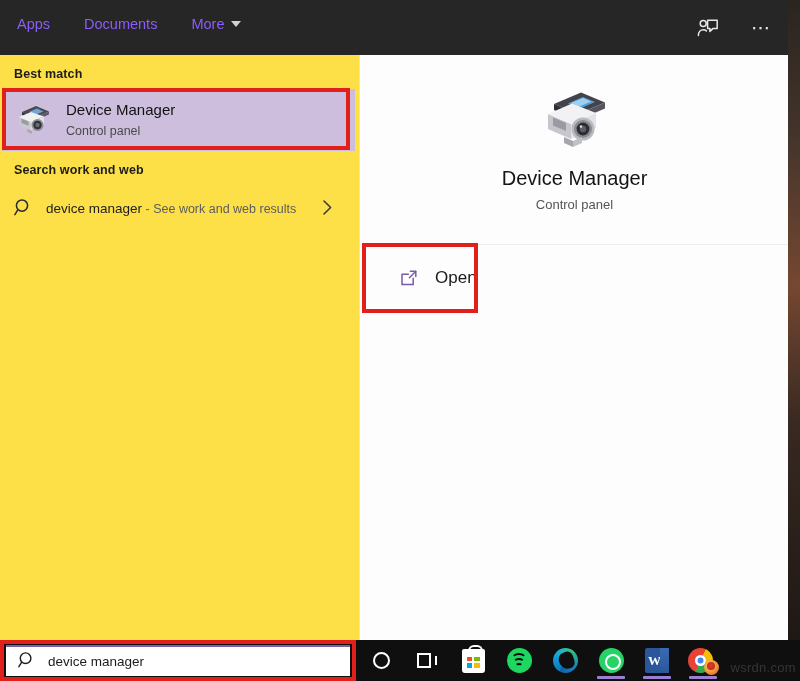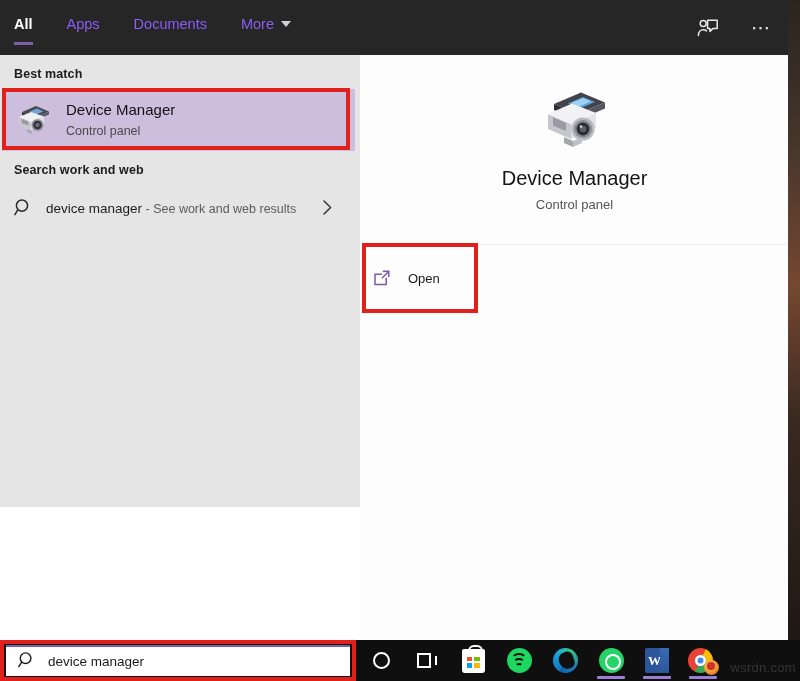--- a/index.html
+++ b/index.html
@@ -57,22 +57,22 @@
     border-left:5.5px solid transparent;
     border-right:5.5px solid transparent;
     border-top:6px solid #d2d2d2;
   }
   .header-right { position:absolute; right:16px; top:0; height:55px; display:flex; align-items:center; gap:30px; }
   .hicon { width:26px; height:26px; display:flex; align-items:center; justify-content:center; color:#e8e8e8; }
   .dots { color:#e8e8e8; font-size:19px; letter-spacing:2px; line-height:10px; }
 
   
   .left-col {
-    position:absolute; left:0; top:55px; width:360px; height:452px;
-    background:#e5e5e5;
+    position:absolute; left:0; top:55px; width:360px; height:585px;
+    background:#fde047;
     border-right:1px solid #e4e4e4;
   }
   .right-col {
     position:absolute; left:361px; top:55px; width:427px; height:585px;
     background:#fdfdfd;
   }
 
   
   .section-head {
     font-size:12.5px; font-weight:bold; color:#1d1d1d;
@@ -109,22 +109,22 @@
     align-items:center; justify-content:center;
     border-bottom:1px solid #eeeeee;
   }
   .dm-icon-lg { width:74px; height:64px; position:relative; margin-bottom:14px; }
   .preview-title { font-size:20px; color:#141414; line-height:26px; }
   .preview-sub { font-size:13px; color:#555555; margin-top:6px; }
 
   .action-list { padding-top:1px; }
   .action-row {
     display:flex; align-items:center; gap:17px;
-    height:46px; padding-left:12px; margin:9px 0 0 0;
-    cursor:default; font-size:13px; color:#1a1a1a;
+    height:46px; padding-left:39px; margin:9px 0 0 0;
+    cursor:default; font-size:17px; color:#1a1a1a;
   }
   .open-ico { width:18px; height:18px; flex:none; }
 
   
   .taskbar {
     position:absolute; left:0; top:640px; width:800px; height:41px;
     background:#0f0f0f;
   }
   .search-box {
     position:absolute; left:6px; top:645px; width:344px; height:31px;
@@ -201,23 +201,20 @@
 <body>
 
 <div id="root">
 
   <div class="desktop-bg"></div>
 
   <div class="flyout">
 
     <div class="header">
       <div class="tabs">
-        <div class="tab first active">
-          <span>All</span>
-        </div>
         <div class="tab">
           <span>Apps</span>
         </div>
         <div class="tab">
           <span>Documents</span>
         </div>
         <div class="tab">
           <span>More</span>
           <span class="caret"></span>
         </div>

